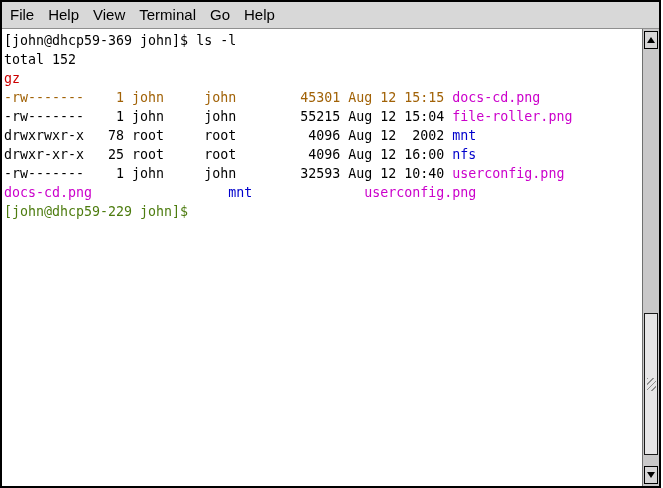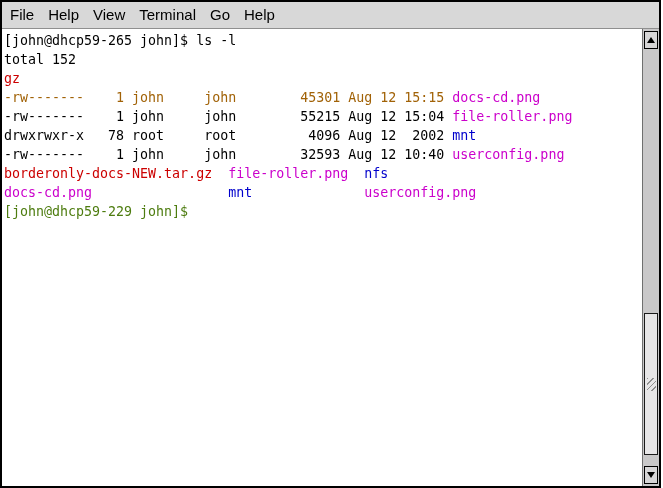--- a/index.html
+++ b/index.html
@@ -90,28 +90,28 @@
   <div class="menubar">
       <div class="menu-item"><span>File</span></div>
       <div class="menu-item"><span>Help</span></div>
       <div class="menu-item"><span>View</span></div>
       <div class="menu-item"><span>Terminal</span></div>
       <div class="menu-item"><span>Go</span></div>
       <div class="menu-item"><span>Help</span></div>
     </div>
 
   <div class="terminal-screen">
-      <div class="tline"><span style="color: rgb(0, 0, 0);">[john@dhcp59-265 john]$ ls -l</span></div>
+      <div class="tline"><span style="color: rgb(0, 0, 0);">[john@dhcp59-369 john]$ ls -l</span></div>
       <div class="tline"><span style="color: rgb(0, 0, 0);">total 152</span></div>
       <div class="tline"><span style="color: rgb(204, 0, 0);">gz</span></div>
       <div class="tline"><span style="color: #a16207;">-rw-------    1 john     john        45301 Aug 12 15:15 </span><span style="color: rgb(203, 0, 203);">docs-cd.png</span></div>
       <div class="tline"><span style="color: rgb(0, 0, 0);">-rw-------    1 john     john        55215 Aug 12 15:04 </span><span style="color: rgb(203, 0, 203);">file-roller.png</span></div>
       <div class="tline"><span style="color: rgb(0, 0, 0);">drwxrwxr-x   78 root     root         4096 Aug 12  2002 </span><span style="color: rgb(0, 0, 204);">mnt</span></div>
+      <div class="tline"><span style="color: rgb(0, 0, 0);">drwxr-xr-x   25 root     root         4096 Aug 12 16:00 </span><span style="color: rgb(0, 0, 204);">nfs</span></div>
       <div class="tline"><span style="color: rgb(0, 0, 0);">-rw-------    1 john     john        32593 Aug 12 10:40 </span><span style="color: rgb(203, 0, 203);">userconfig.png</span></div>
-      <div class="tline"><span style="color: rgb(204, 0, 0);">borderonly-docs-NEW.tar.gz</span><span style="color: rgb(0, 0, 0);">  </span><span style="color: rgb(203, 0, 203);">file-roller.png</span><span style="color: rgb(0, 0, 0);">  </span><span style="color: rgb(0, 0, 204);">nfs</span></div>
       <div class="tline"><span style="color: rgb(203, 0, 203);">docs-cd.png</span><span style="color: rgb(0, 0, 0);">                 </span><span style="color: rgb(0, 0, 204);">mnt</span><span style="color: rgb(0, 0, 0);">              </span><span style="color: rgb(203, 0, 203);">userconfig.png</span></div>
       <div class="tline"><span style="color: #4d7c0f;">[john@dhcp59-229 john]$ </span></div>
     </div>
 
   <div class="scrollbar">
     <div class="sb-btn sb-up">
       <span class="tri-up"></span>
     </div>
     <div class="sb-trough">
       <div class="sb-thumb">

